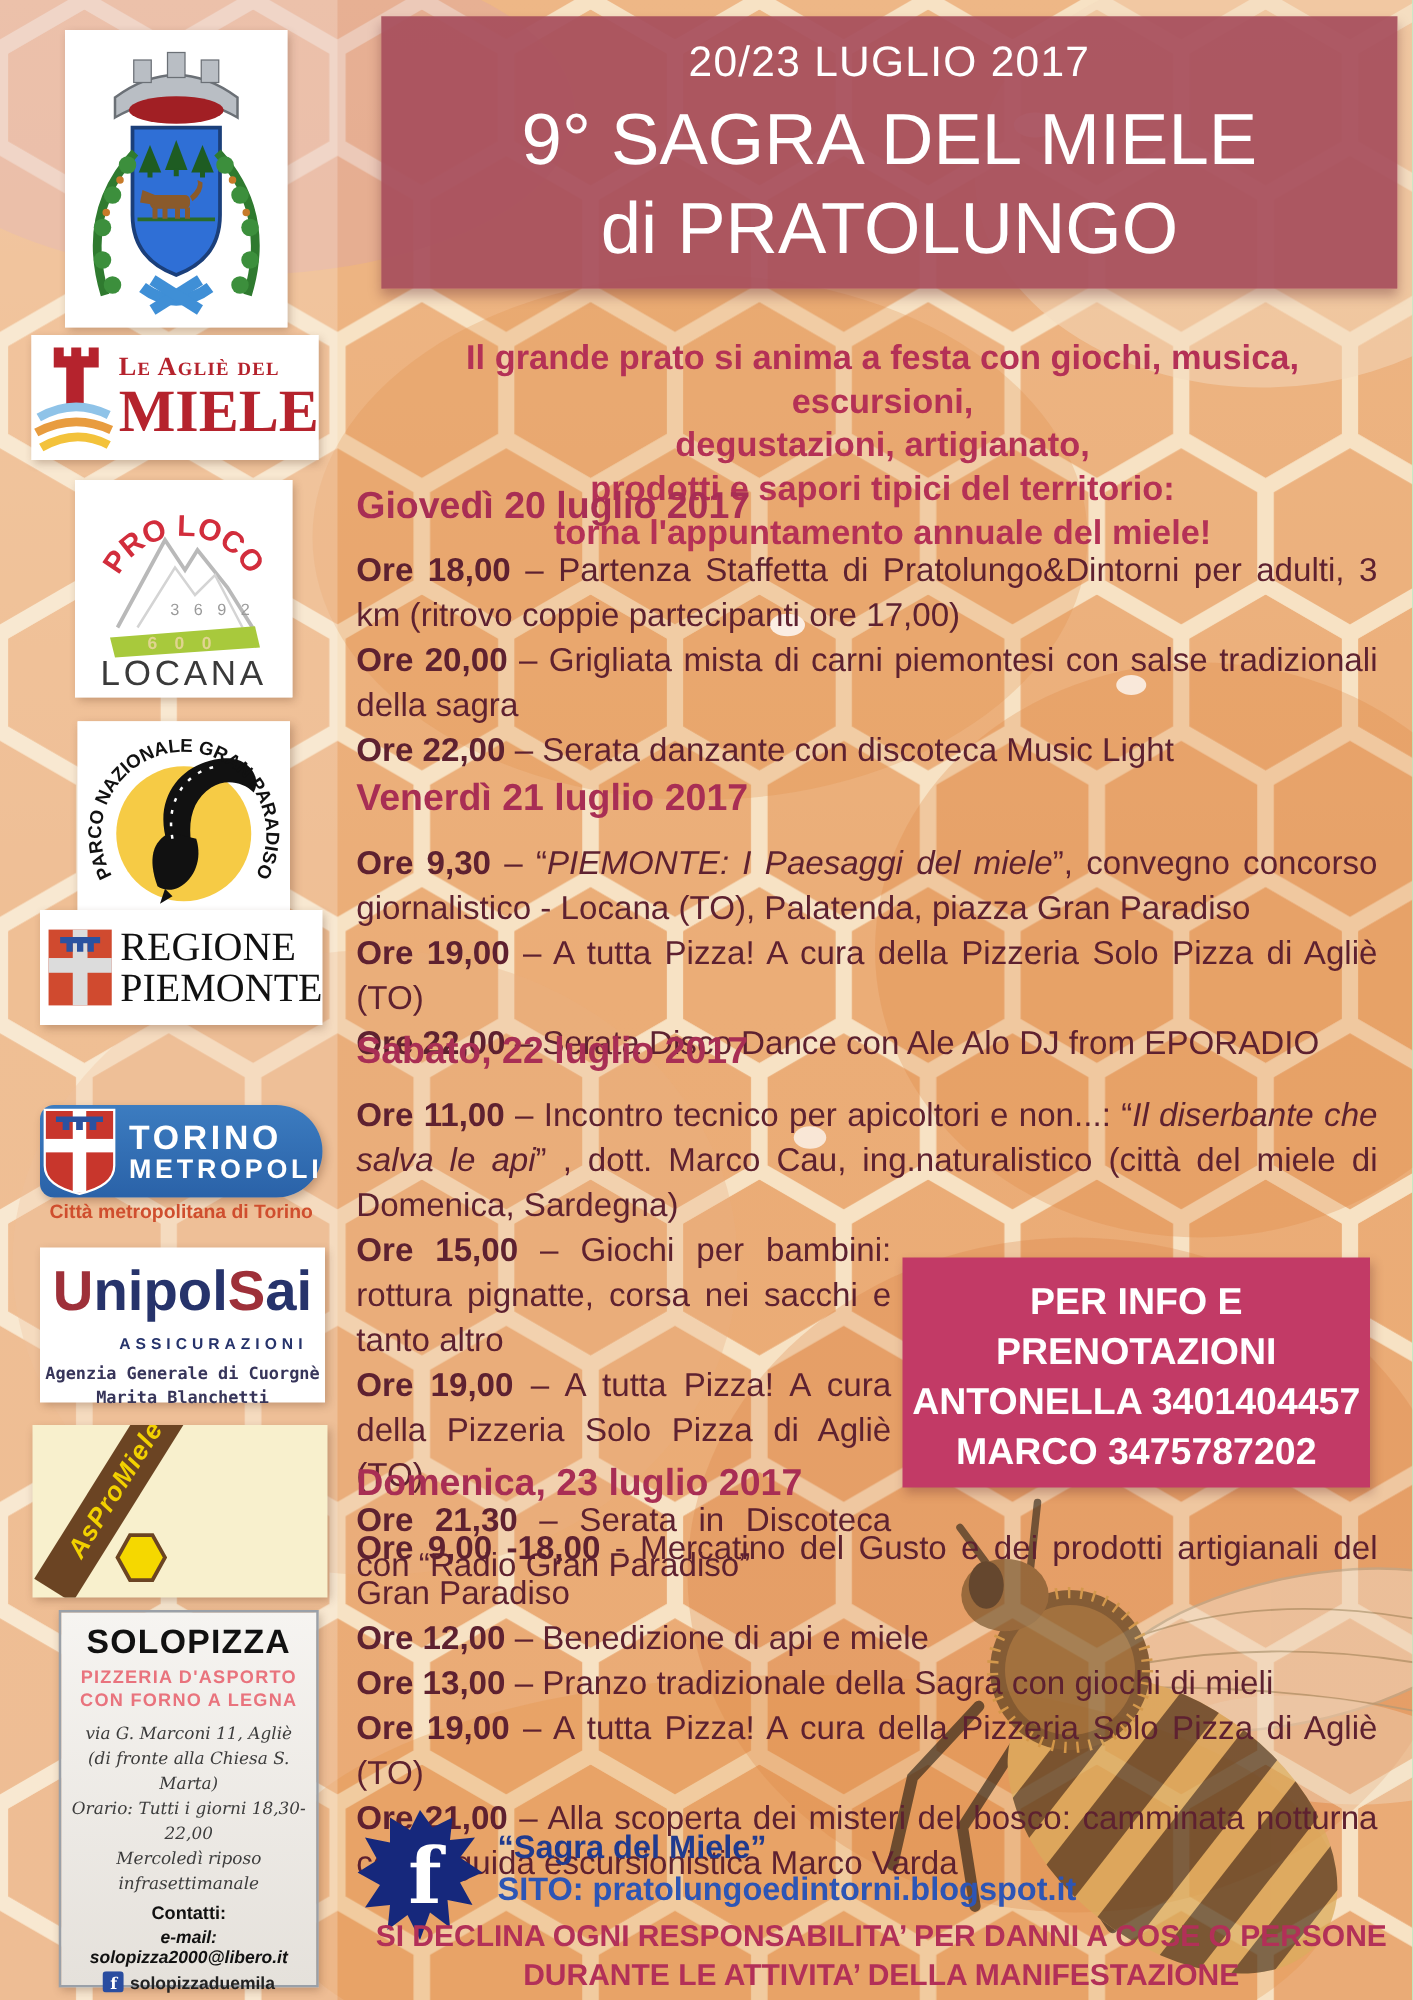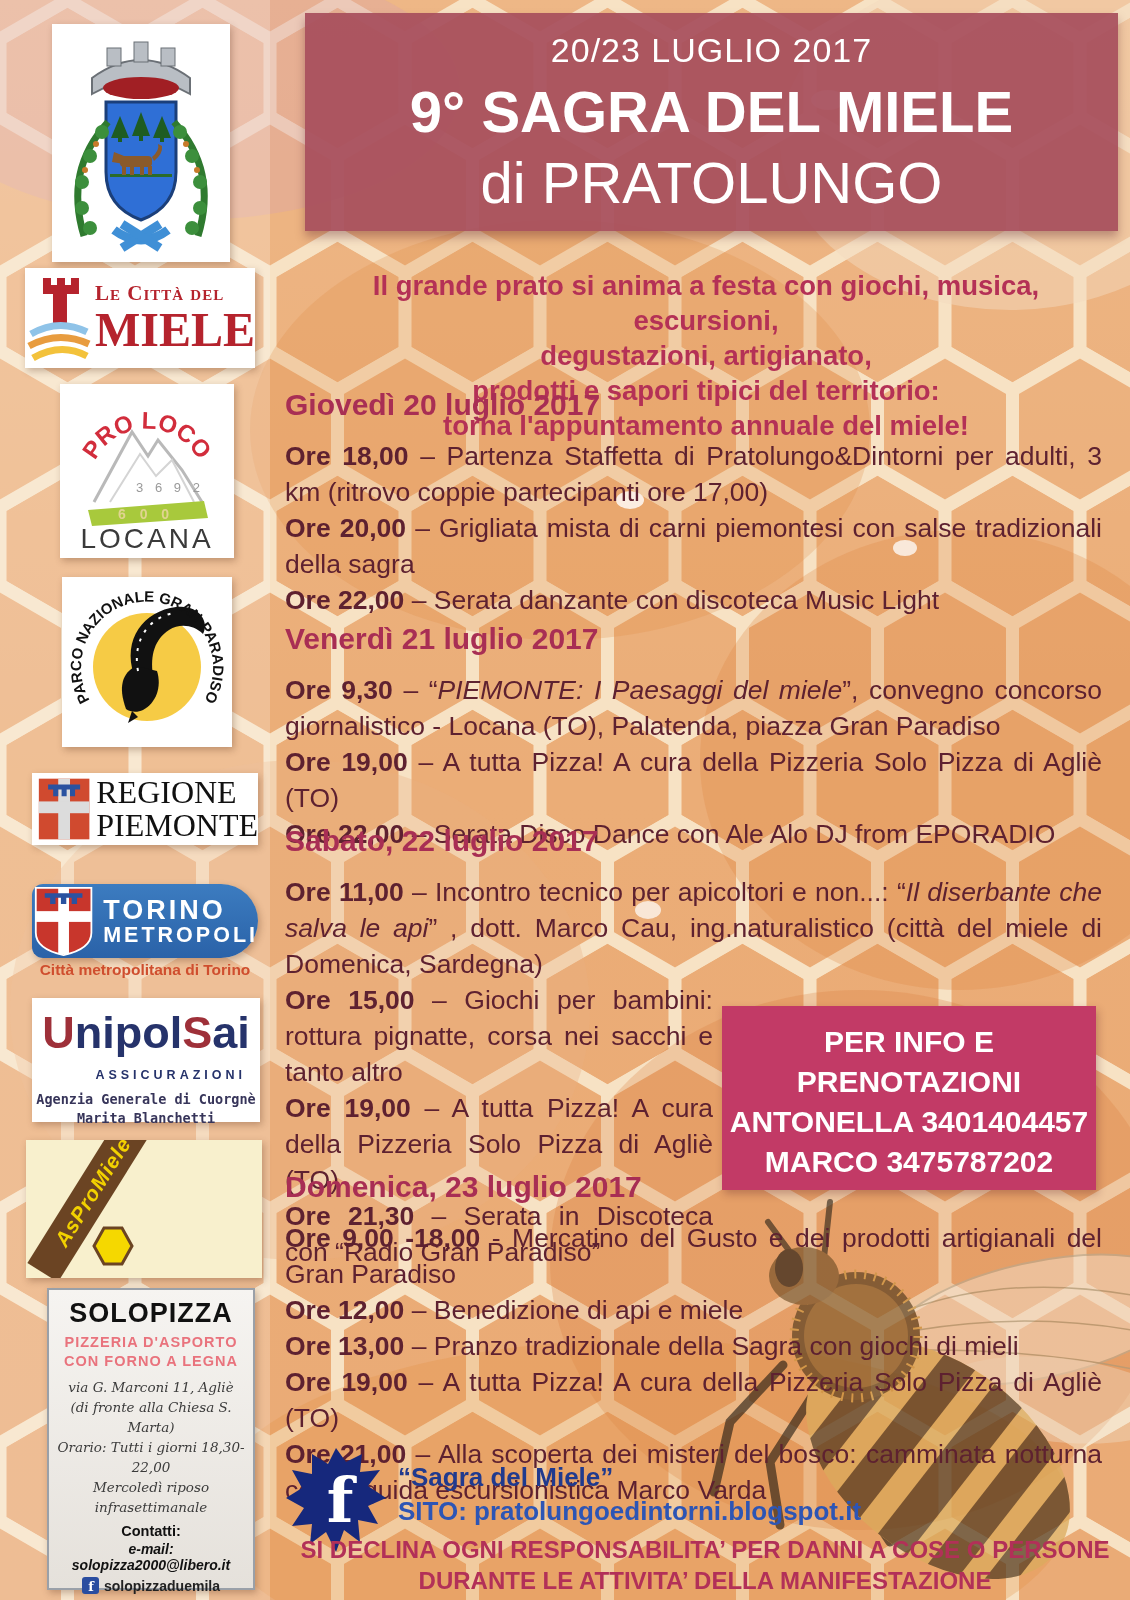--- a/index.html
+++ b/index.html
@@ -6,21 +6,21 @@
   body{font-family:"Liberation Sans", sans-serif;}
   .poster{position:relative;width:1130px;height:1600px;overflow:hidden;background:#86efac;}
   .bg{position:absolute;left:0;top:0;width:100%;height:100%;}
   .bee{position:absolute;left:618px;top:1160px;width:520px;height:440px;opacity:.62;pointer-events:none;}
 
   
   .titlebox{position:absolute;left:305px;top:13px;width:813px;height:218px;
     background:rgba(167,79,93,.93);box-shadow:0 6px 9px rgba(90,30,40,.35);
     color:#fff;text-align:center;}
   .hdate{margin-top:18px;font-size:34px;letter-spacing:1px;}
-  .ht1{font-size:58px;margin-top:8px;font-weight:bold;}
+  .ht1{font-size:58px;margin-top:8px;}
   .ht2{font-size:58px;margin-top:4px;}
 
   
   .intro{position:absolute;left:300px;top:248px;width:812px;text-align:center;
     color:#b43156;font-weight:bold;font-size:27.5px;line-height:35px;margin-top:20px;}
 
   
   .dayblock{position:absolute;left:285px;width:817px;color:#5e2130;}
   .d1{top:388px;} .d2{top:622px;} .d3{top:824px;} .d4{top:1170px;}
   .dayh{font-weight:bold;font-size:30px;color:#a82e54;margin:0 0 16px 0;}
@@ -48,21 +48,21 @@
   .crest{left:52px;top:24px;width:178px;height:238px;}
 
   .miele{left:25px;top:268px;width:230px;height:100px;display:flex;align-items:center;}
   .miele-text{color:#b5232d;font-family:"Liberation Serif",serif;line-height:1;}
   .miele-top{font-size:21px;font-weight:bold;font-variant:small-caps;letter-spacing:1px;}
   .miele-main{font-size:48px;font-weight:bold;margin-top:2px;}
 
   .proloco{left:60px;top:384px;width:174px;height:174px;}
   .pngp{left:62px;top:577px;width:170px;height:170px;}
 
-  .regione{left:32px;top:773px;width:226px;height:72px;display:flex;align-items:center;padding-left:6px;box-sizing:border-box;}
+  .regione{left:32px;top:728px;width:226px;height:92px;display:flex;align-items:center;padding-left:6px;box-sizing:border-box;}
   .reg-text{font-family:"Liberation Serif",serif;font-size:32px;line-height:33px;color:#111;margin-left:6px;}
 
   .torino{left:32px;top:884px;width:226px;height:74px;background:linear-gradient(#3c7cc0,#2a62a8);
     border-radius:12px 40px 40px 12px;display:flex;align-items:center;}
   .tor-text{color:#fff;font-weight:bold;margin-left:10px;letter-spacing:3px;line-height:1.05;}
   .tor-l1{font-size:27px;} .tor-l2{font-size:21.5px;}
   .torcap{position:absolute;left:32px;top:961px;width:226px;text-align:center;
     color:#cf4e2e;font-weight:bold;font-size:15.5px;background:none;box-shadow:none;}
 
   .unipol{left:32px;top:998px;width:228px;height:124px;text-align:center;padding-top:12px;box-sizing:border-box;}
@@ -279,21 +279,21 @@
   </svg>
 
   <div class="logo miele">
     <svg width="70" height="92" viewBox="0 0 70 92">
       <path d="M18 6 h8 v7 h6 v-7 h8 v7 h6 v-7 h8 v16 h-12 v34 h-14 v-34 h-10 Z" fill="#b5232d"></path>
       <path d="M6 62 Q34 46 62 60" stroke="#8fc3e8" stroke-width="7" fill="none"></path>
       <path d="M4 74 Q34 58 64 72" stroke="#e89c3f" stroke-width="7" fill="none"></path>
       <path d="M8 86 Q36 70 62 84" stroke="#f3c23b" stroke-width="7" fill="none"></path>
     </svg>
     <div class="miele-text">
-      <div class="miele-top">Le Città del</div>
+      <div class="miele-top">Le Agliè del</div>
       <div class="miele-main">MIELE</div>
     </div>
   </div>
 
   <svg class="logo proloco" viewBox="0 0 174 174">
     <rect width="174" height="174" fill="#ffffff"></rect>
     <defs>
         <path id="plarc" d="M30 92 A58 58 0 0 1 144 92"></path>
       </defs>
     <text font-family="Liberation Sans, sans-serif" font-weight="bold" font-size="24" fill="#d22d3c">

